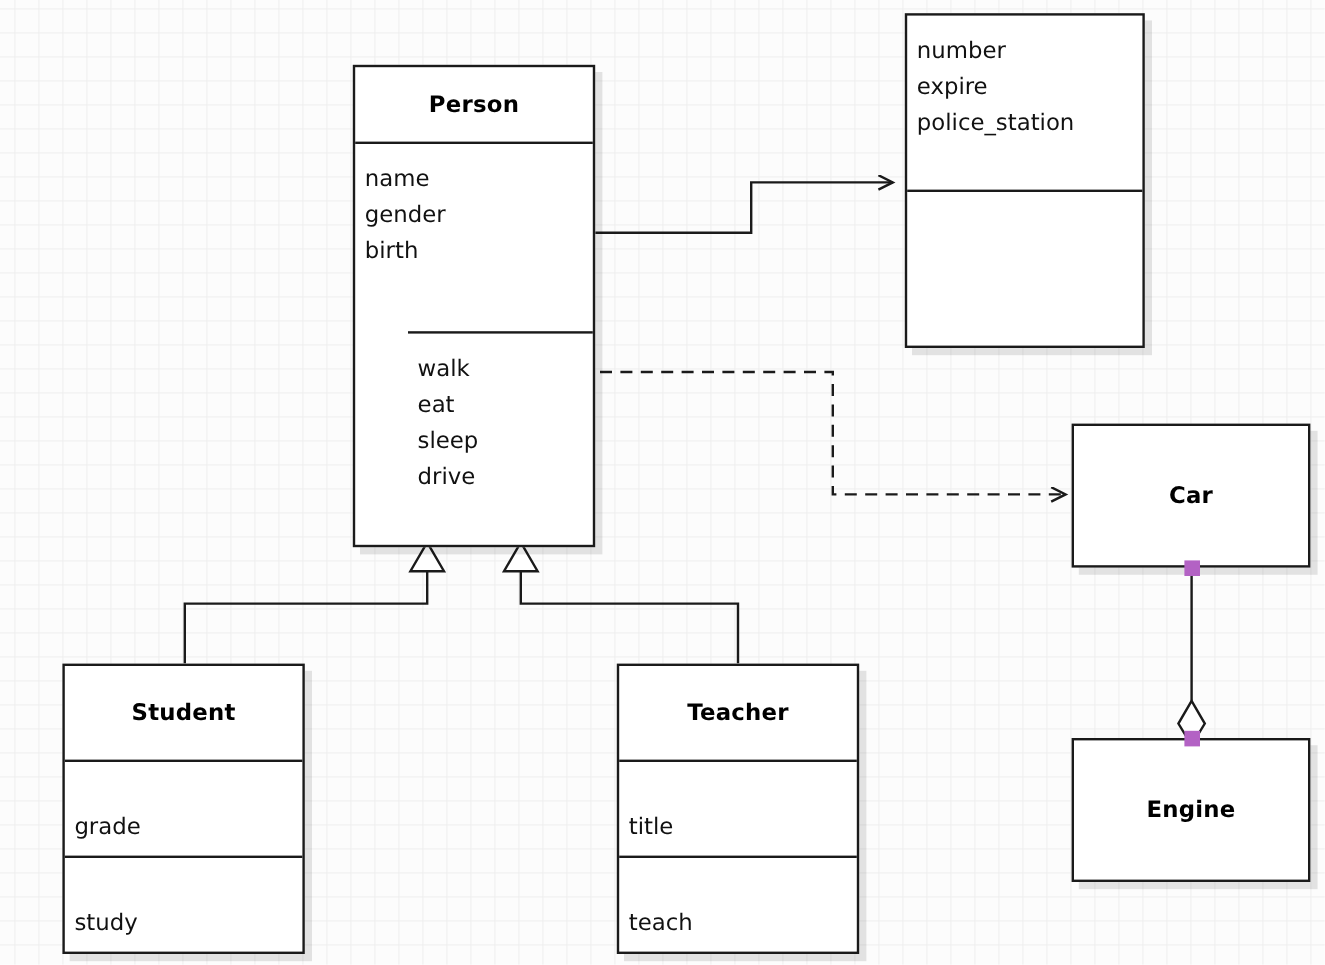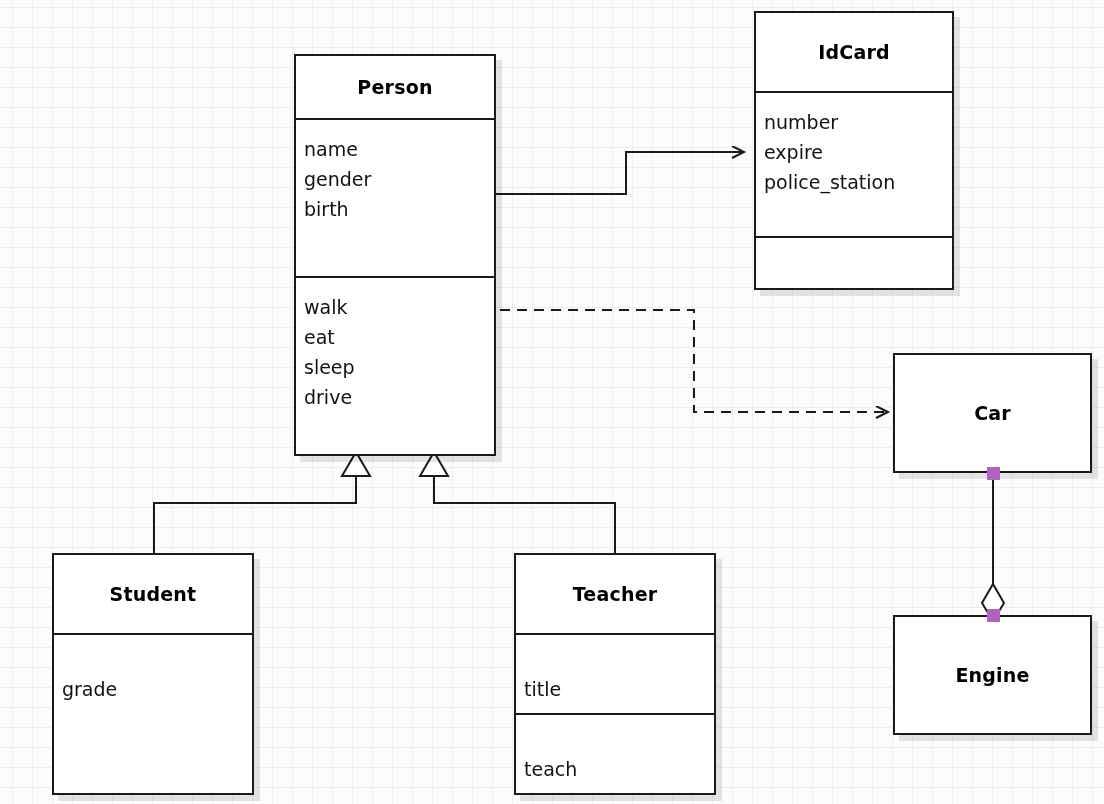--- a/index.html
+++ b/index.html
@@ -112,37 +112,37 @@
       <path d="M 993 473 L 993 584" fill="none" stroke="#1a1a1a" stroke-width="2"></path>
       <path d="M 993 584 L 1004 603 L 993 621 L 982 603 Z" fill="#ffffff" stroke="#1a1a1a" stroke-width="2" stroke-linejoin="miter"></path>
     </g>
   </svg>
 
   <div class="uml-class" style="left:294px; top:54px; width:202px; height:402px;">
     <div class="uml-compartment uml-title" style="height:62px;">Person</div>
     <div class="uml-compartment uml-members" style="height:158px;">name
 gender
 birth</div>
-    <div class="uml-compartment uml-members" style="flex:1;">walk
+    <div class="uml-compartment uml-members" style="flex:1;margin-left:44px;">walk
 eat
 sleep
 drive</div>
   </div>
 
   <div class="uml-class" style="left:754px; top:11px; width:200px; height:279px;">
-    <div class="uml-compartment uml-title" style="height:78px;">IdCard</div>
     <div class="uml-compartment uml-members" style="height:145px;">number
 expire
 police_station</div>
     <div class="uml-compartment uml-members empty" style="flex:1;"></div>
   </div>
 
   <div class="uml-class" style="left:52px; top:553px; width:202px; height:242px;">
     <div class="uml-compartment uml-title" style="height:78px;text-align:center;">Student</div>
     <div class="uml-compartment uml-members single" style="height:80px;">grade</div>
+    <div class="uml-compartment uml-members single" style="flex:1;">study</div>
   </div>
 
   <div class="uml-class" style="left:514px; top:553px; width:202px; height:242px;">
     <div class="uml-compartment uml-title" style="height:78px;">Teacher</div>
     <div class="uml-compartment uml-members single" style="height:80px;">title</div>
     <div class="uml-compartment uml-members single" style="flex:1;">teach</div>
   </div>
 
   <div class="uml-class" style="left:893px; top:353px; width:199px; height:120px;">
     <div class="uml-compartment uml-title" style="flex:1;">Car</div>

